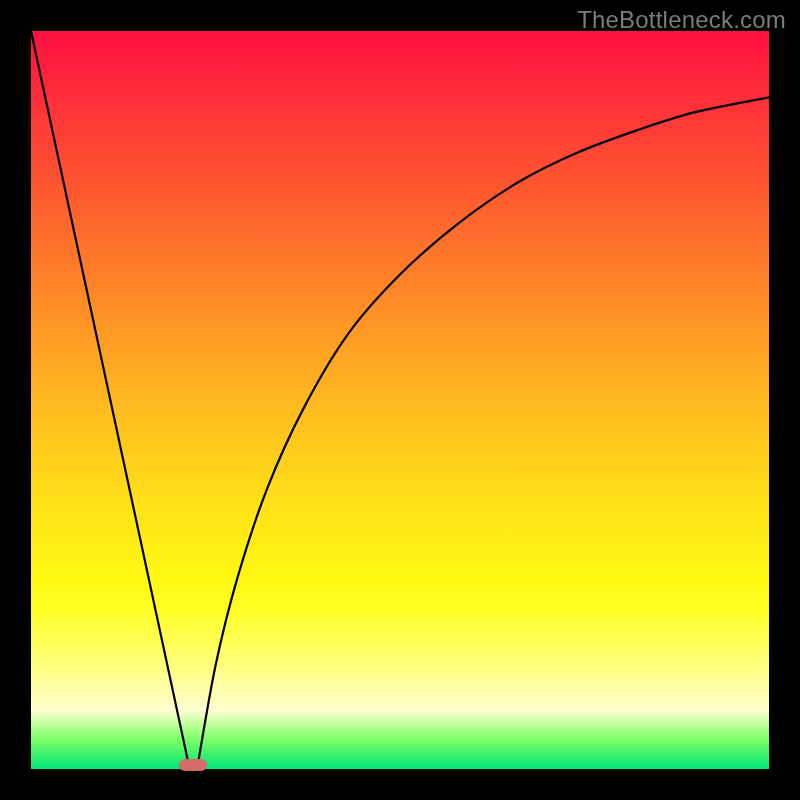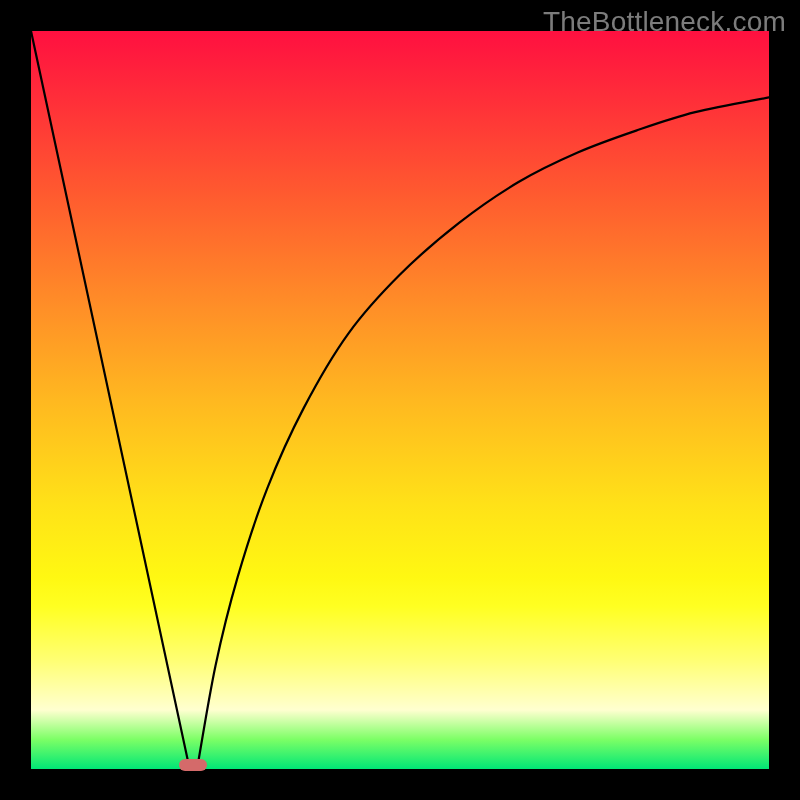--- a/index.html
+++ b/index.html
@@ -36,21 +36,21 @@
       #ffffd0 92%,
       #7cff66 96%,
       #00e676 100%
     );
   }
   .watermark {
     position: absolute;
     top: 6px;
     right: 14px;
     color: #7c7c7c;
-    font-size: 28px;
+    font-size: 24px;
     font-weight: 500;
     letter-spacing: 0.2px;
     user-select: none;
   }
   svg.curve {
     position: absolute;
     left: 0; top: 0;
     width: 738px;
     height: 738px;
     overflow: visible;

